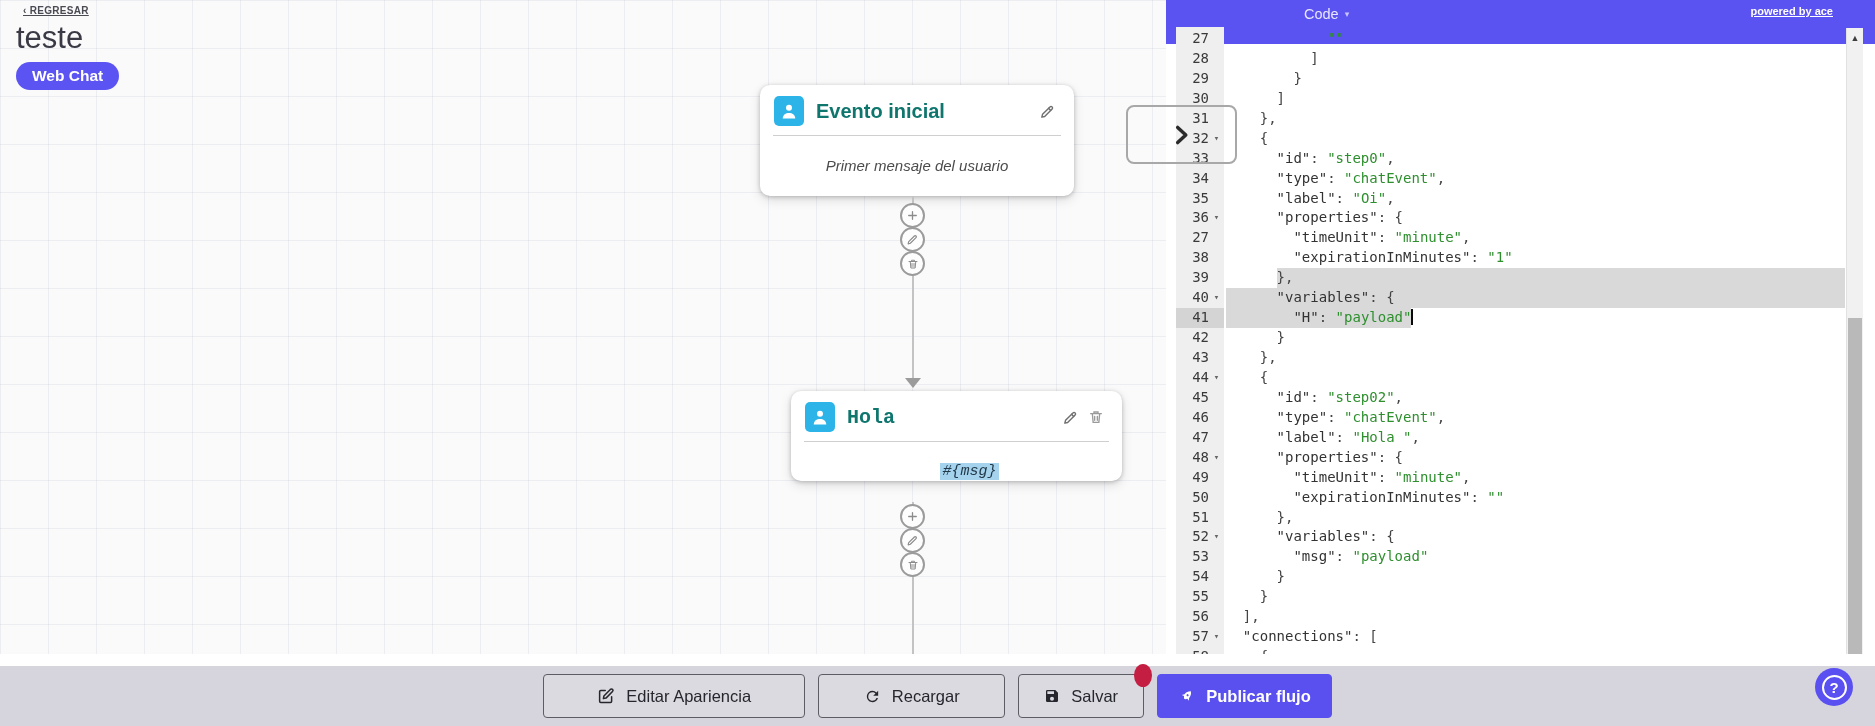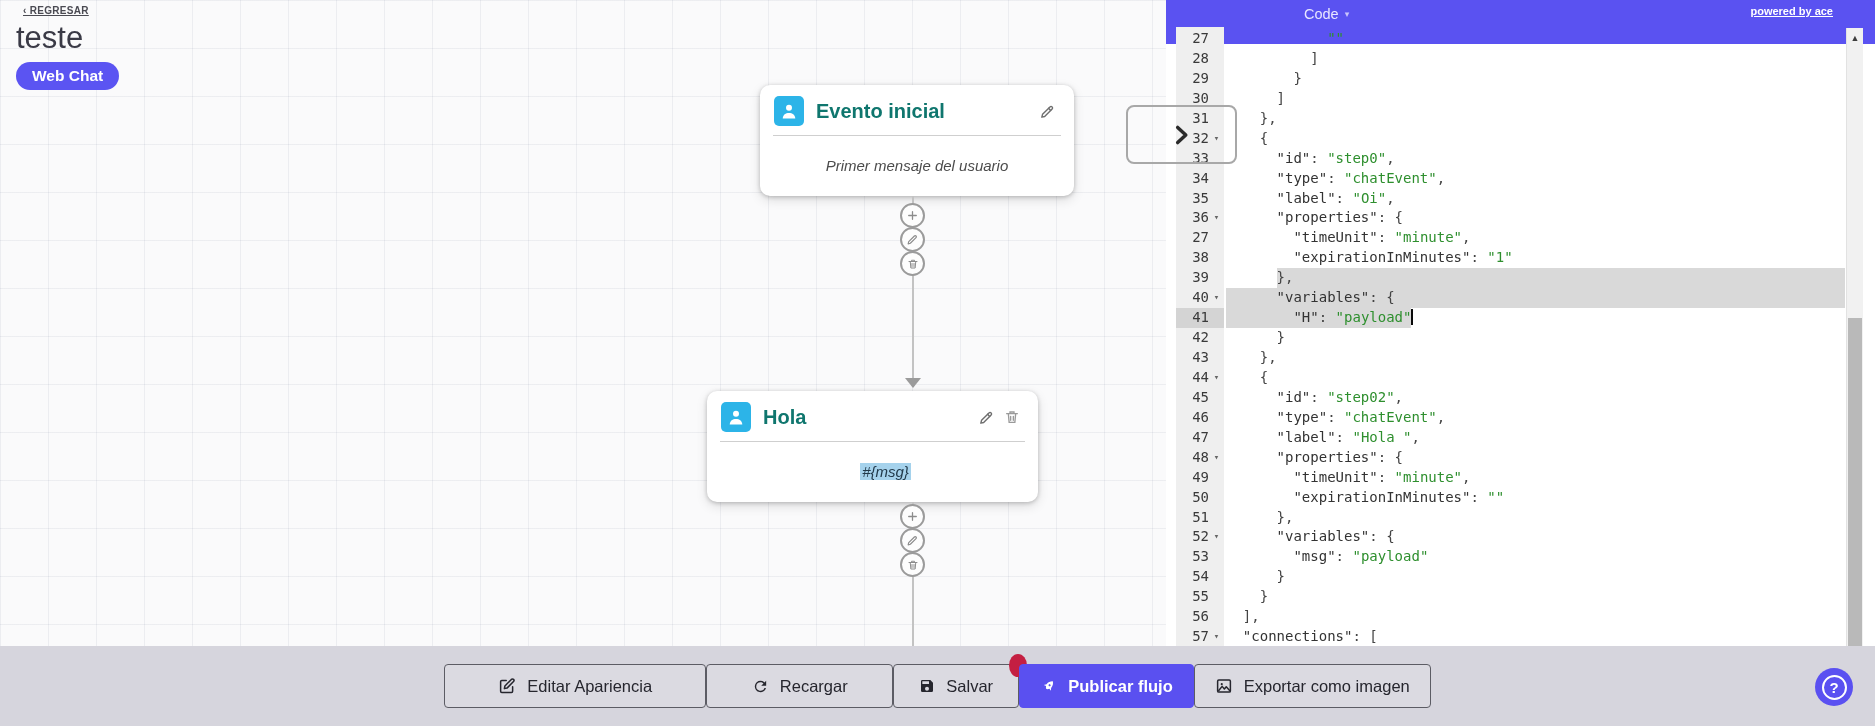--- a/index.html
+++ b/index.html
@@ -16,21 +16,21 @@
     background-size:48px 48px; }
   .back { position:absolute; left:23px; top:5px; font-size:10px; font-weight:bold; color:#4a4a52;
     text-decoration:underline; letter-spacing:.3px; cursor:pointer; }
   .flowtitle { position:absolute; left:16px; top:20px; margin:0; font-size:31px; font-weight:400; color:#3a3a46; }
   .chip { position:absolute; left:16px; top:62px; background:#5b54f2; color:#fff; font-weight:bold;
     font-size:15.5px; padding:5px 16px; border-radius:17px; }
 
   .node { position:absolute; background:#fff; border-radius:10px;
     box-shadow:0 1px 4px rgba(0,0,0,.22), 0 4px 12px rgba(0,0,0,.12); cursor:grab; }
   .node1 { left:760px; top:85px; width:314px; height:111px; }
-  .node2 { left:707px; top:391px; width:331px; height:111px; }
+  .node2 { left:791px; top:391px; width:331px; height:90px;font-family:Liberation Mono, monospace; }
   .nhead { display:flex; align-items:center; gap:12px; padding:10px 18px 8px 14px; height:50px; }
   .nicon { width:30px; height:30px; border-radius:5px; background:#2cb4e8; display:flex;
     align-items:center; justify-content:center; flex:0 0 auto; }
   .ntitle { font-size:20px; font-weight:bold; color:#0f766e; flex:1; }
   .nact { display:flex; gap:9px; align-items:center; }
   .ibtn { cursor:pointer; display:flex; }
   .divider { border-top:1px solid #cfcfcf; margin:0 13px; }
   .nbody { display:flex; align-items:center; justify-content:center; height:58px;
     font-size:15px; font-style:italic; color:#4c4c4c; }
   .msg-high { background:#a5d2ec; color:#21394a; padding:0 2px;margin-left:26px; }
@@ -71,22 +71,22 @@
   .tok-s { color:#2e8f2e; }
   .tok-p { color:#444444; }
   .cursor { display:inline-block; width:2px; height:16px; background:#0a0a0a; vertical-align:-3px; }
 
   .vscroll { position:absolute; left:1846px; top:28px; width:17px; height:626px; background:#f1f1f1;
     border-left:1px solid #e2e2e2; z-index:3; cursor:pointer; }
   .scroll-arrow { height:18px; text-align:center; color:#3d3d3d; font-size:9px; padding-top:5px; }
   .vthumb { position:absolute; left:1px; right:1px; top:290px; bottom:0; background:#b9b9b9; }
 
   
-  .toolbar { position:absolute; left:0; bottom:0; width:100%; height:80px; background:#d6d5dd;
-    display:flex; align-items:center; justify-content:center; z-index:4; }
+  .toolbar { position:absolute; left:0; bottom:0; width:100%; height:60px; background:#d6d5dd;
+    display:flex; align-items:center; justify-content:center; gap:13px; z-index:4; }
   .tb { height:44px; border:1px solid #5c5c64; border-radius:4px; background:#dbdae1; color:#26262e;
     font-size:16.5px; font-weight:500; display:flex; align-items:center; justify-content:center;
     gap:11px; padding:0 20px; position:relative; cursor:pointer; font-family:"Liberation Sans", sans-serif; }
   .tb.primary { background:#5a50f0; border-color:#5a50f0; color:#ffffff; font-weight:bold; }
   .toolbar .tb:nth-child(1){ min-width:262px; }
   .toolbar .tb:nth-child(2){ min-width:187px; }
   .toolbar .tb:nth-child(3){ min-width:126px; }
   .toolbar .tb:nth-child(4){ min-width:172px; }
   .toolbar .tb:nth-child(5){ min-width:229px; }
   .toolbar .tb:nth-child(6){ min-width:321px; }
@@ -414,29 +414,19 @@
       <button class="tb primary">
         <span style="display: flex;">
           <svg width="17" height="17" viewBox="0 0 24 24" fill="currentColor" fill-rule="evenodd">
             <g transform="rotate(40 12 12)">
               <path d="M12 2.5c2.6 1.9 4.2 5 4.2 8.7l2.3 3.4-3.4-.9c-.7 1.4-1.9 2.6-3.1 3.1-1.2-.5-2.4-1.7-3.1-3.1l-3.4.9 2.3-3.4c0-3.7 1.6-6.8 4.2-8.7zM12 8.1a1.5 1.5 0 1 0 0 3 1.5 1.5 0 0 0 0-3z"></path>
             </g>
           </svg>
         </span>
         <span>Publicar flujo</span>
       </button>
-      <button class="tb">
-        <span style="display: flex;">
-          <svg width="18" height="18" viewBox="0 0 24 24" fill="none" stroke="currentColor" stroke-width="2" stroke-linecap="round" stroke-linejoin="round">
-            <rect x="3.5" y="4" width="17" height="16" rx="1.5"></rect>
-            <circle cx="9" cy="9.5" r="1.4" fill="currentColor" stroke="none"></circle>
-            <path d="M5 18l4.5-5.5 3 3.5 2.5-3 4.5 5"></path>
-          </svg>
-        </span>
-        <span>Exportar como imagen</span>
-      </button>
     </div>
 
   <div class="help">
     <span class="helpring">?</span>
   </div>
 
 </div>
 
 </body></html>

